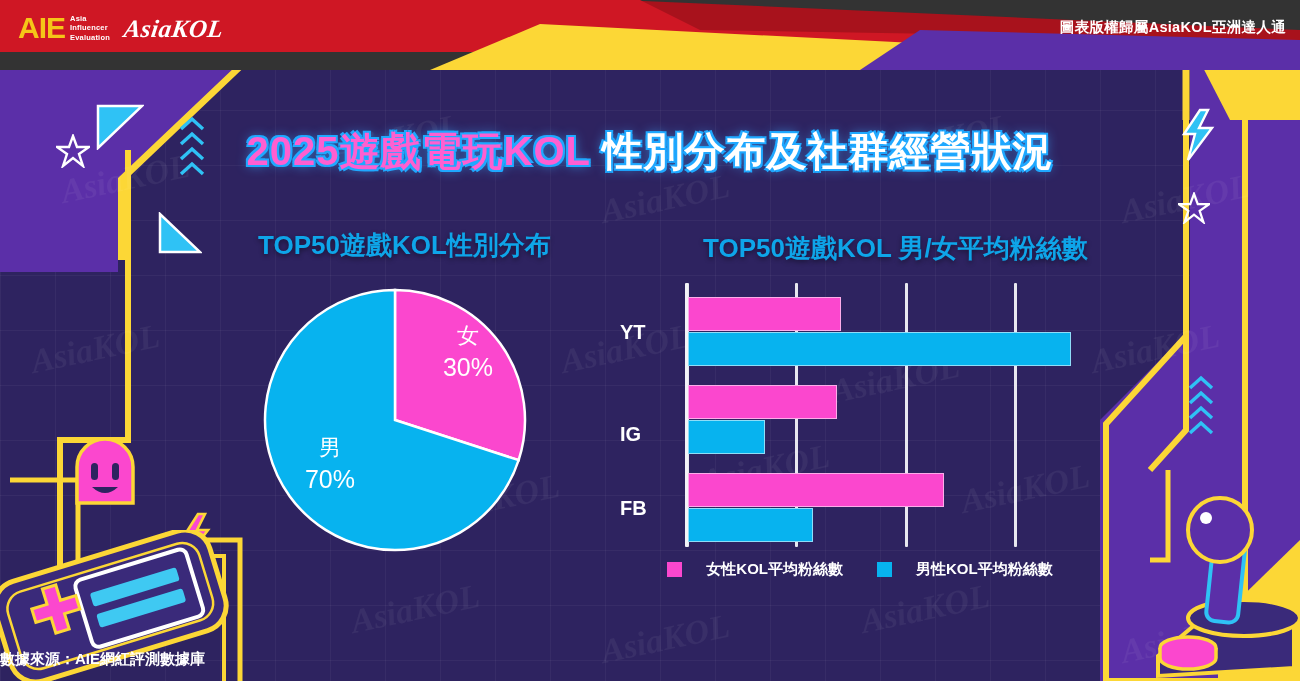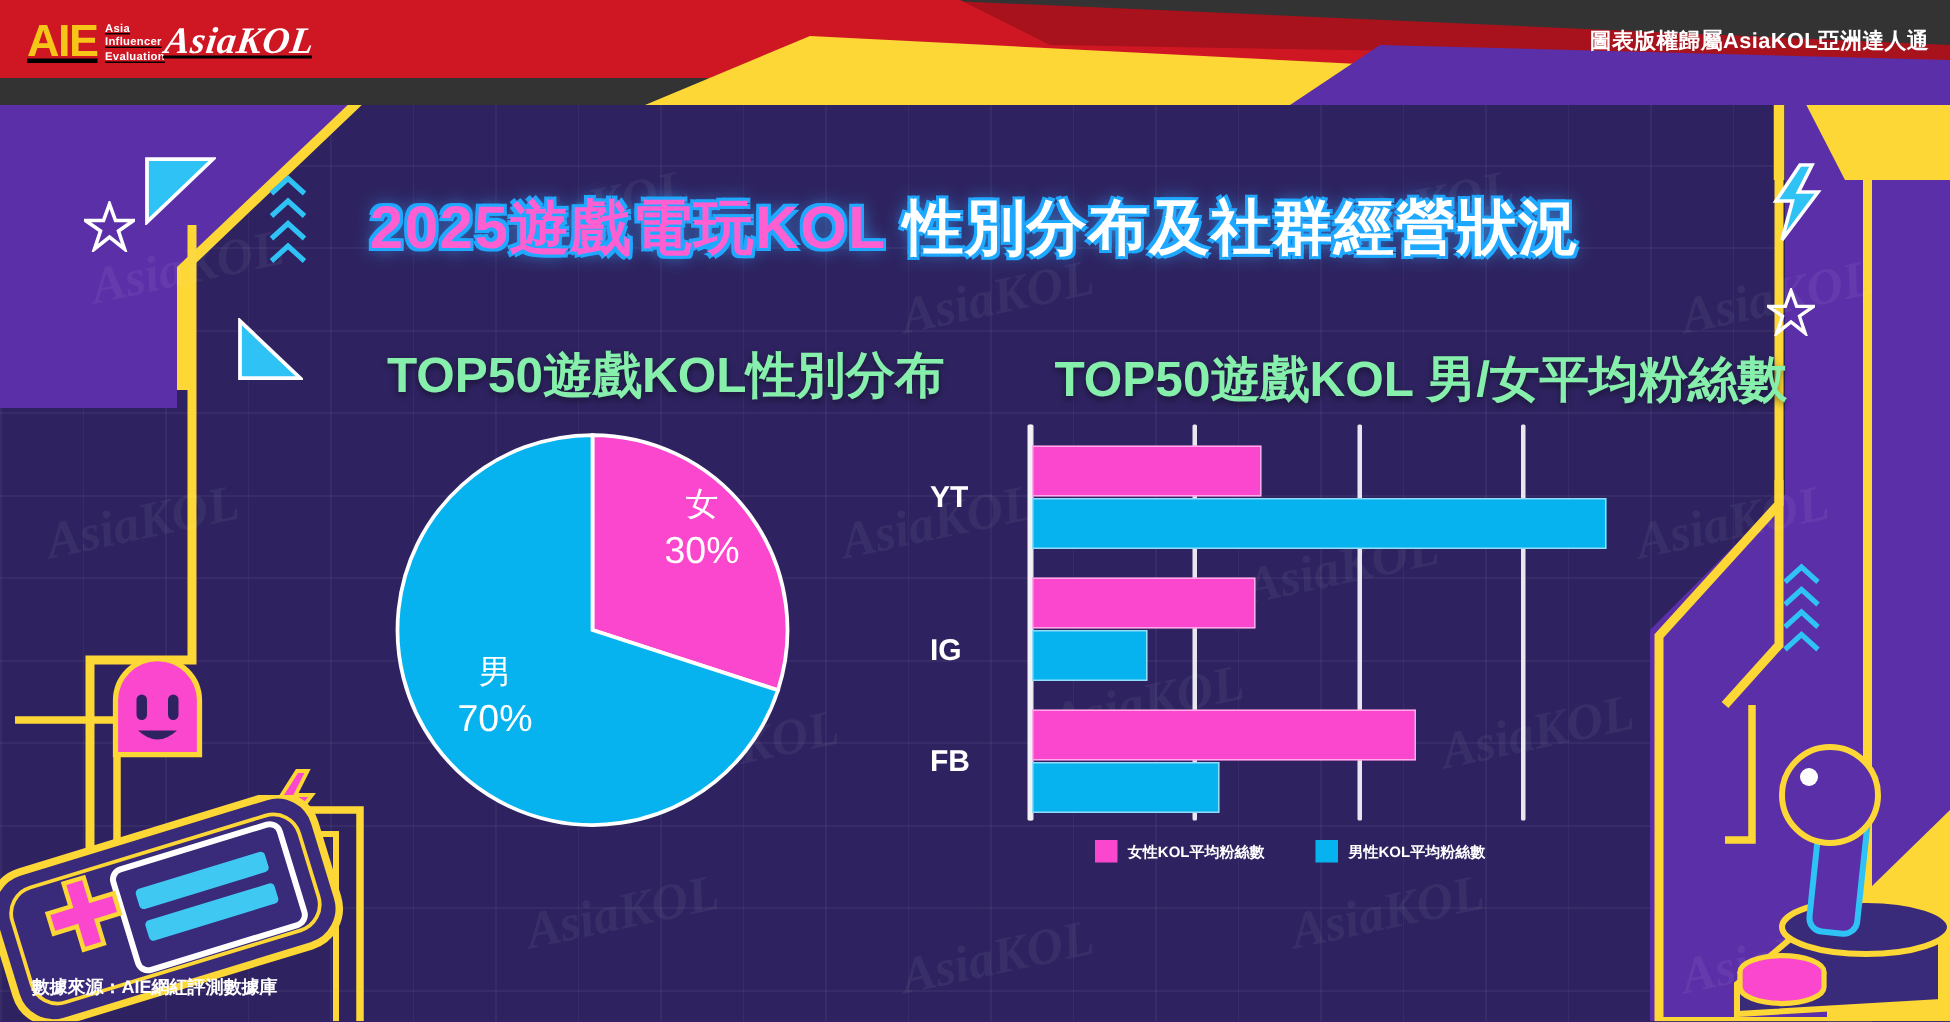--- a/index.html
+++ b/index.html
@@ -39,21 +39,21 @@
   .hdr-dark{position:absolute;inset:0;background:#333333;}
   .hdr-red-a{position:absolute;left:0;top:0;width:1300px;height:70px;background:#cf1724;
     clip-path:polygon(0 0, 640px 0, 700px 30px, 1300px 40px, 1300px 52px, 0 52px);}
   .hdr-red-b{position:absolute;left:0;top:0;width:1300px;height:70px;background:#a8121c;
     clip-path:polygon(0 0, 620px 0, 1300px 30px, 1300px 40px, 0 40px);}
   .hdr-yellow{position:absolute;left:430px;top:24px;width:620px;height:46px;background:#fcd736;
     clip-path:polygon(110px 0, 620px 26px, 620px 46px, 0 46px);}
   .hdr-purple{position:absolute;left:860px;top:30px;width:440px;height:40px;background:#5b2fa8;
     clip-path:polygon(60px 0, 440px 10px, 440px 40px, 0 40px);}
 
-  .logo-wrap{position:absolute;left:18px;top:13px;display:flex;align-items:center;z-index:5;text-decoration:underline;}
+  .logo-wrap{position:absolute;left:18px;top:13px;display:flex;align-items:flex-end;gap:14px;z-index:5;}
   .aie{display:flex;align-items:center;gap:5px;}
   .aie-letters{font-size:30px;font-weight:bold;color:#f5c518;letter-spacing:-1px;
     font-family:"Liberation Sans",sans-serif;line-height:1;}
   .aie-sub{display:flex;flex-direction:column;justify-content:center;color:#fff;
     font-size:7.5px;font-weight:bold;line-height:1.28;letter-spacing:.2px;}
   .asiakol-script{color:#fff;font-size:25px;font-style:italic;font-weight:bold;
     font-family:"Liberation Serif",serif;letter-spacing:.5px;transform:skewX(-8deg);}
   .hdr-right{position:absolute;right:14px;top:18px;color:#fff;font-size:14.5px;font-weight:bold;
     letter-spacing:.3px;z-index:5;}
 
@@ -68,21 +68,21 @@
     font-size:40px;font-weight:bold;letter-spacing:1px;white-space:nowrap;
   }
   .t-pink{color:#ff5fd0;text-shadow:
      -2px -2px 0 #1fa8ff, 2px -2px 0 #1fa8ff, -2px 2px 0 #1fa8ff, 2px 2px 0 #1fa8ff,
      0 0 12px rgba(60,170,255,.9);}
   .t-white{color:#ffffff;text-shadow:
      -2px -2px 0 #1fa8ff, 2px -2px 0 #1fa8ff, -2px 2px 0 #1fa8ff, 2px 2px 0 #1fa8ff,
      0 0 12px rgba(60,170,255,.9);}
 
   
-  .chart-title{position:absolute;color:#86efac;font-size:33px;font-weight:bold;z-index:6;
+  .chart-title{position:absolute;color:#0ea5e9;font-size:26px;font-weight:bold;z-index:6;
     text-shadow:0 2px 5px rgba(0,0,0,.45);white-space:nowrap;}
   #pie-title{left:258px;top:228px;}
   #bar-title{left:703px;top:231px;text-align:center;}
 
   #pie-wrap{position:absolute;left:240px;top:283px;width:320px;height:275px;z-index:6;}
   .pie-label{position:absolute;color:#fff;text-align:center;line-height:1.35;pointer-events:none;}
   .pie-label .pl-name{font-size:22px;}
   .pie-label .pl-val{font-size:25px;}
   #pie-lbl-f{left:188px;top:38px;width:80px;}
   #pie-lbl-m{left:50px;top:150px;width:80px;}
@@ -90,28 +90,28 @@
   #bar-wrap{position:absolute;left:620px;top:283px;width:480px;height:270px;z-index:6;}
   .bar-axis{position:absolute;left:65px;top:0;width:3px;height:264px;background:#f2f2f7;border-radius:1px;}
   .bar-grid{position:absolute;top:0;width:3px;height:264px;background:#f2f2f7;border-radius:1px;opacity:.95;}
   .bar-grouplbl{position:absolute;color:#fff;font-size:20px;font-weight:bold;width:56px;}
   .bar{position:absolute;left:68px;height:34px;border:1px solid rgba(255,255,255,.55);box-sizing:border-box;}
   .bar.pink{background:#fb47ce;}
   .bar.cyan{background:#07b3ef;}
 
   .legend{position:absolute;left:620px;top:560px;width:480px;display:flex;justify-content:center;
     gap:34px;z-index:6;}
-  .lg-item{display:flex;align-items:center;gap:7px;color:#fff;font-size:10px;font-weight:bold;white-space:nowrap;}
+  .lg-item{display:flex;align-items:center;gap:24px;color:#fff;font-size:15px;font-weight:bold;white-space:nowrap;}
   .sw{width:15px;height:15px;display:inline-block;}
   .sw.pink{background:#fb47ce;}
   .sw.cyan{background:#07b3ef;}
 
   
   .footer{position:absolute;left:0;top:650px;width:1190px;display:flex;justify-content:space-between;
-    gap:46px;color:#fff;font-size:12px;font-weight:bold;z-index:7;margin-left:21px;}
+    gap:46px;color:#fff;font-size:15px;font-weight:bold;z-index:7;}
 
   
   .deco{position:absolute;z-index:4;pointer-events:none;}
 </style>
 </head>
 <body>
 
 <div id="stage">
 
   <div class="bg-purple"></div>

